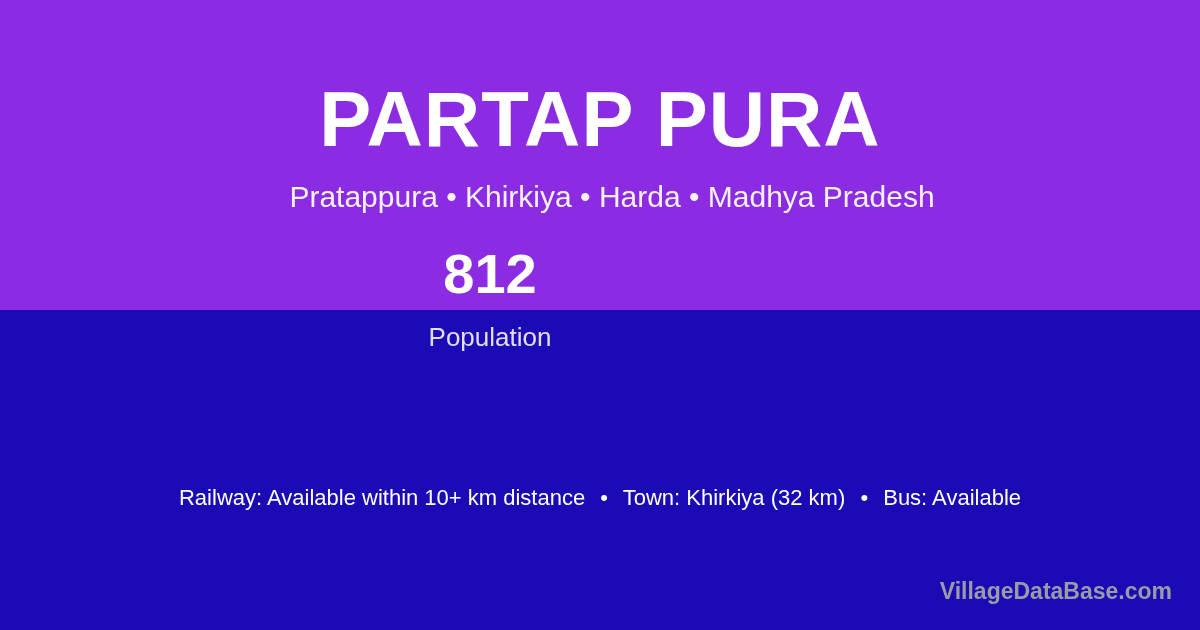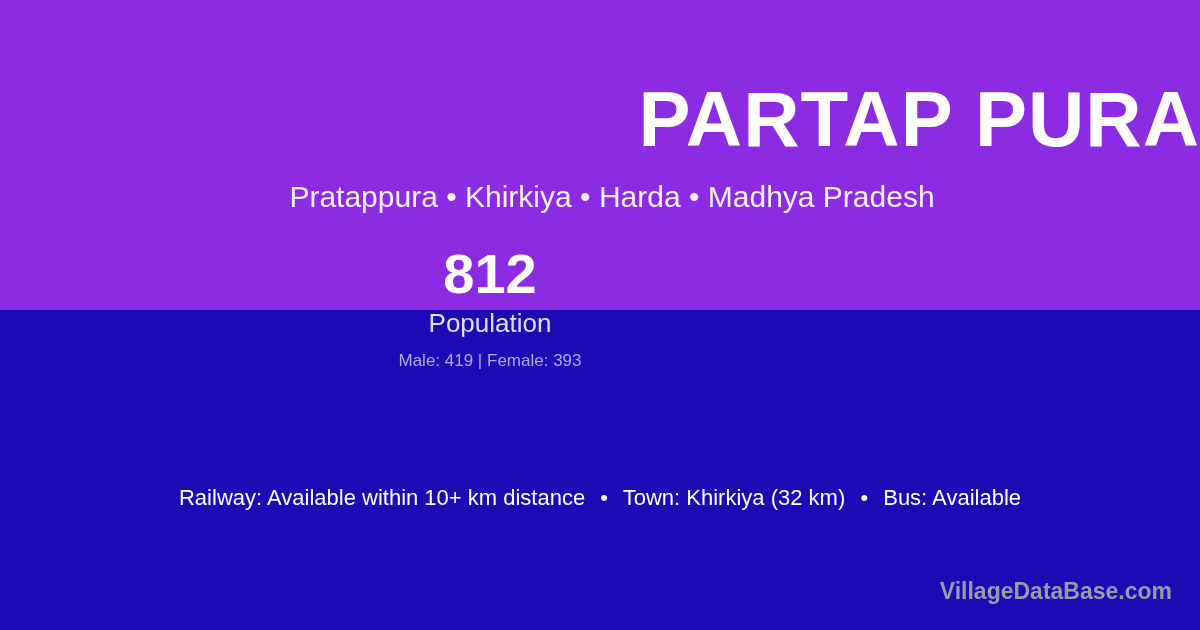--- a/index.html
+++ b/index.html
@@ -42,21 +42,20 @@
     text-align: center;
   }
 
   .village-title {
     margin-top: 80px;
     font-size: 78px;
     font-weight: 700;
     letter-spacing: 1px;
     line-height: 1;
     color: #ffffff;
-    text-align: right;
   }
 
   .village-subtitle {
     margin-top: 24px;
     font-size: 30px;
     font-weight: 400;
     line-height: 1;
     color: #f6f1fd;
     padding-left: 24px;
   }
@@ -77,21 +76,21 @@
 
   .stat-value {
     font-size: 56px;
     font-weight: 700;
     line-height: 1;
     color: #ffffff;
     letter-spacing: 0px;
   }
 
   .stat-label {
-    margin-top: 8px;
+    margin-top: 22px;
     font-size: 26px;
     font-weight: 400;
     line-height: 1;
     color: #e2ddf7;
   }
 
   .stat-sub {
     margin-top: 16px;
     font-size: 17px;
     font-weight: 400;
@@ -140,21 +139,20 @@
   <div class="header">
     <div class="village-title">PARTAP PURA</div>
     <div class="village-subtitle">Pratappura • Khirkiya • Harda • Madhya Pradesh</div>
   </div>
 
   <div class="stats-row">
 
     <div class="stat-col">
       <div class="stat-value">812</div>
       <div class="stat-label">Population</div>
-      <div class="stat-sub">Male: 419 | Female: 393</div>
     </div>
 
 
 
   </div>
 
   <div class="info-line">
     <span>Railway: Available within 10+ km distance</span>
     <span class="info-sep">•</span>
     <span>Town: Khirkiya (32 km)</span>

